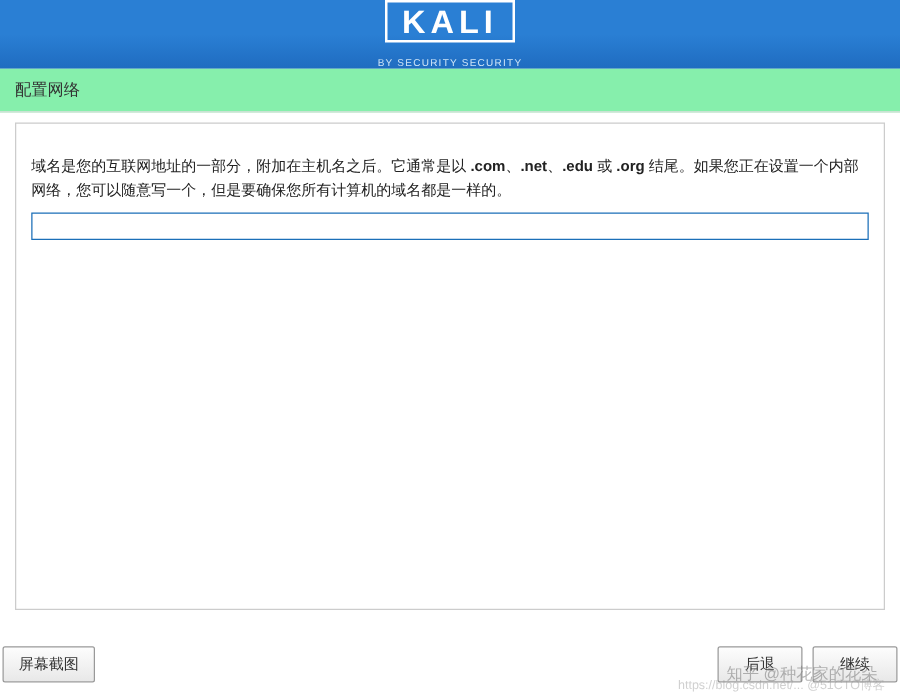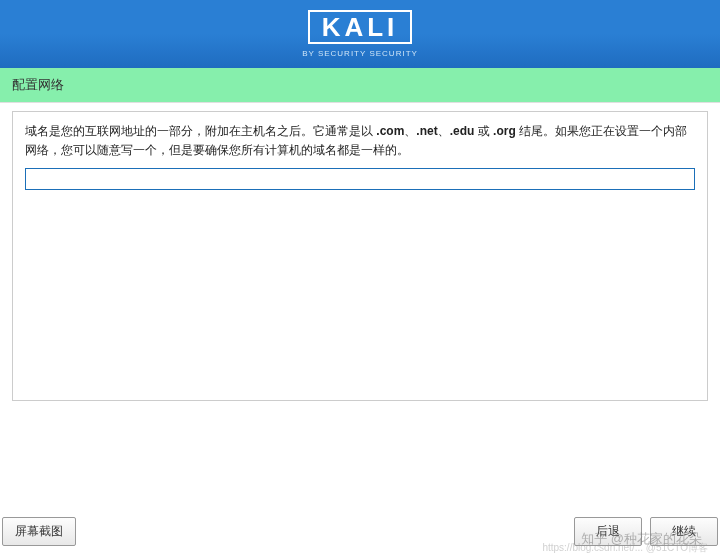--- a/index.html
+++ b/index.html
@@ -7,26 +7,26 @@
       width: 720px;
       height: 556px;
       font-family: Arial, sans-serif;
       font-size: 12px;
       background: #fff;
       position: relative;
       overflow: hidden;
     }
     .banner {
       width: 100%;
-      height: 68px;
+      height: 55px;
       background: linear-gradient(to bottom, #2a7fd4 0%, #2a7fd4 50%, #1f6cc0 100%);
       display: flex;
       flex-direction: column;
       align-items: center;
-      justify-content: center;
+      justify-content: space-between;
     }
     .logo-box {
       border: 2px solid #fff;
       padding: 2px 12px;
       margin-bottom: 2px;
     }
     .logo-text {
       color: #fff;
       font-size: 26px;
       font-weight: bold;
@@ -42,22 +42,22 @@
     .section-title {
       padding: 8px 12px;
       font-size: 13px;
       color: #333;
       border-bottom: 1px solid #e0e0e0;
       background: #86efac;
     }
     .main-panel {
       margin: 8px 12px 0 12px;
       border: 1px solid #ccc;
-      height: 290px;
-      padding: 10px 12px;
+      height: 390px;
+      padding: 25px 12px;
       position: relative;
     }
     .description {
       font-size: 12px;
       color: #222;
       line-height: 1.6;
       margin-bottom: 8px;
     }
     .bold-ext { font-weight: bold; }
     .field-label {

